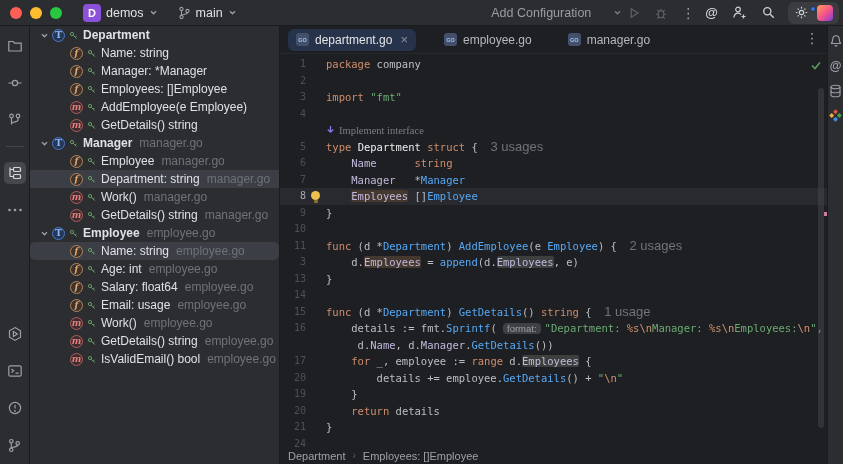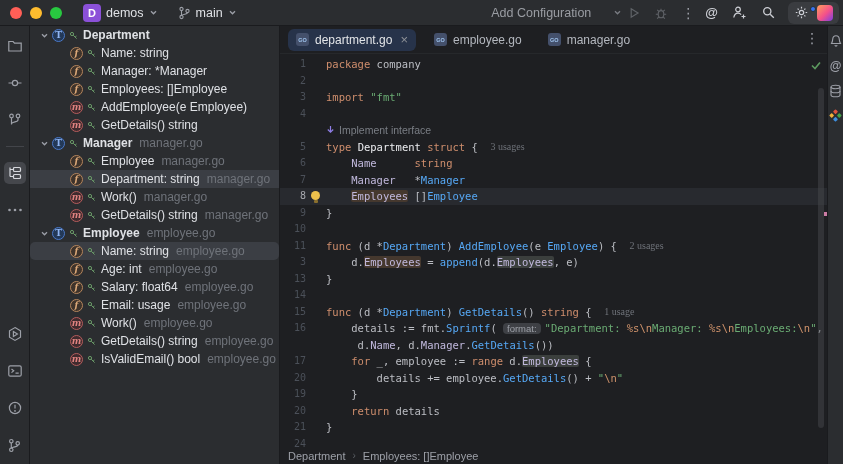--- a/index.html
+++ b/index.html
@@ -69,23 +69,23 @@
   .s{color:#BCBEC4}
   .s.kw{color:#CF8E6D}
   .s.str{color:#6AAB73}
   .s.esc{color:#D0936B}
   .s.fn{color:#56A8F5}
   .s.typ{color:#56A8F5}
   .s.fld{color:#C0B8DC}
   .s.decl{color:#ECEDF0}
   .s.bw{background:#45382E;border-radius:2px}
   .s.br{background:#3B3F3D;border-radius:2px}
-  .usage{font-family:Liberation Serif, serif;font-size:10px;color:#6F737A;align-self:center;padding-top:1px}
+  .usage{font-family:Liberation Sans, sans-serif;font-size:13px;color:#6F737A;align-self:center;padding-top:1px}
   .chiphint{font-family:"Liberation Sans",sans-serif;font-size:9.5px;color:#9DA0A8;background:#3E4045;border-radius:4px;padding:0 4px;height:13px;line-height:13px;align-self:center;margin-right:4px}
-  .hinttxt{font-family:Liberation Sans, sans-serif;font-size:10.5px;color:#7A7E85}
+  .hinttxt{font-family:Liberation Serif, serif;font-size:10.5px;color:#7A7E85}
   .bulb{position:absolute;left:5px;top:3px;width:9px;height:9px;border-radius:50%;background:#ECC04C}
   .bulb:after{content:"";position:absolute;left:2.5px;top:9px;width:4px;height:3px;background:#8A6F2E;border-radius:1px}
   .okcheck{position:absolute;top:5px;right:5px}
   .sbthumb{position:absolute;right:3px;top:34px;width:6px;height:340px;background:#45474C;opacity:.5;border-radius:3px}
   .sbmark{position:absolute;right:0;top:158px;width:3px;height:4px;background:#CB7BA4}
 
   
   .crumbs{height:17px;flex:none;display:flex;align-items:center;font-size:11px;color:#9DA0A8;padding-left:8px;gap:7px;background:#1E1F22}
   .csep{color:#5A5D63;font-size:10px}
 
@@ -438,21 +438,21 @@
             <path d="M4.2 4.2 7.6 7.6M6.1 6.1l1.4-1.1"></path>
           </svg>
           <span class="lab">IsValidEmail() bool</span>
           <span class="suf">employee.go</span>
         </div>
       </div>
   </div>
 
   <div class="edcol">
     <div class="tabbar">
-      <div id="tabs" style="display:flex;gap:10px;align-items:center">
+      <div id="tabs" style="display:flex;gap:20px;align-items:center">
           <div class="tab active">
             <span class="goicon">GO</span>
             <span class="tlab">department.go</span>
             <span class="tclose">×</span>
           </div>
           <div class="tab">
             <span class="goicon">GO</span>
             <span class="tlab">employee.go</span>
           </div>
           <div class="tab">

